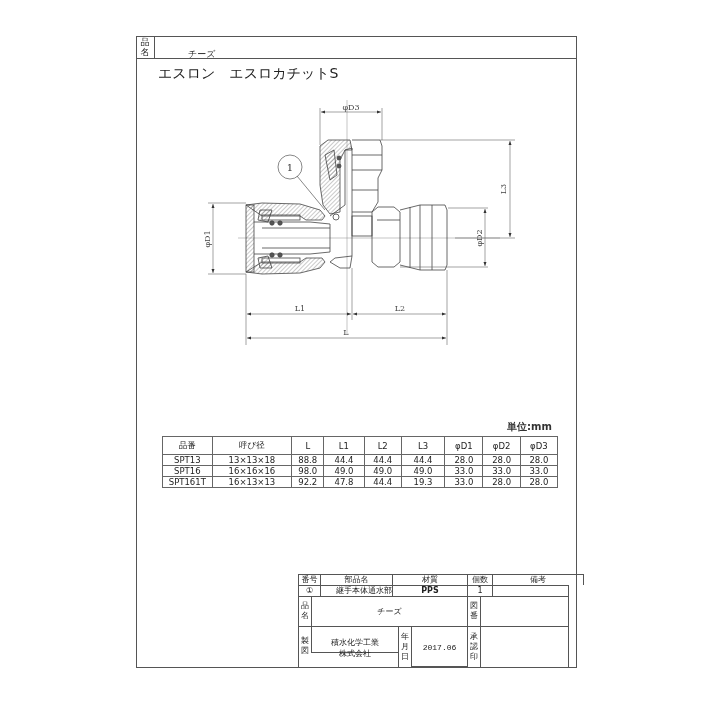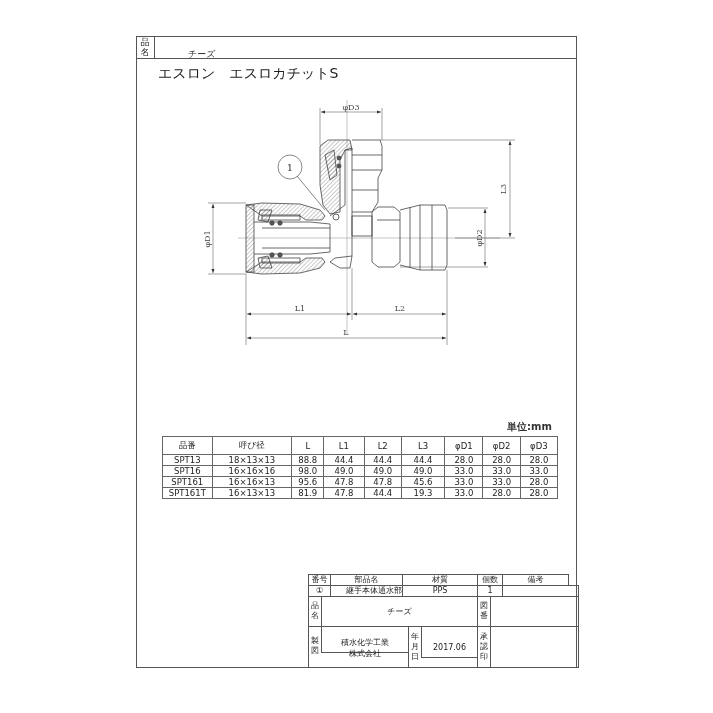--- a/index.html
+++ b/index.html
@@ -14,21 +14,21 @@
   .hdr .t1 { position:absolute; left:22px; top:1px; font-size:14px;margin-top:28px; }
   .hdr .t2 { position:absolute; left:52px; top:12px; font-size:9px; }
   svg.draw { position:absolute; left:0; top:0; }
   .unit { position:absolute; left:507px; top:420px; font-size:10px; color:#333;font-weight:bold; }
   table.spec { position:absolute; left:162px; top:429px; width:396px;
                border-collapse:collapse; font-size:8.5px;margin-top:7px; }
   table.spec th, table.spec td { border:1px solid #666; text-align:center; padding:0;
                font-weight:normal; }
   table.spec th { height:17px; font-size:8.5px; }
   table.spec td { height:10px; line-height:10px; }
-  .tb { position:absolute; left:308px; top:574px; width:271px; height:94px; font-size:8px; }
+  .tb { position:absolute; left:298px; top:574px; width:271px; height:94px; font-size:8px; }
   .tb .cell { position:absolute; border-left:1px solid #555; border-top:1px solid #555;
               box-sizing:border-box; text-align:center; }
   .vert { line-height:10px; }
 </style>
 </head>
 <body>
 
 <div class="frame"></div>
 
 <div class="hdr">
@@ -169,86 +169,75 @@
       <th>L2</th>
       <th>L3</th>
       <th>φD1</th>
       <th>φD2</th>
       <th>φD3</th>
     </tr>
   </thead>
   <tbody>
     <tr>
       <td>SPT13</td>
-      <td>18×13×13</td>
+      <td>13×13×18</td>
       <td>88.8</td>
       <td>44.4</td>
       <td>44.4</td>
       <td>44.4</td>
       <td>28.0</td>
       <td>28.0</td>
       <td>28.0</td>
     </tr>
     <tr>
       <td>SPT16</td>
       <td>16×16×16</td>
       <td>98.0</td>
       <td>49.0</td>
       <td>49.0</td>
       <td>49.0</td>
       <td>33.0</td>
       <td>33.0</td>
       <td>33.0</td>
     </tr>
     <tr>
-      <td>SPT161</td>
-      <td>16×16×13</td>
-      <td>95.6</td>
-      <td>47.8</td>
-      <td>47.8</td>
-      <td>45.6</td>
-      <td>33.0</td>
-      <td>33.0</td>
-      <td>28.0</td>
-    </tr>
-    <tr>
       <td>SPT161T</td>
       <td>16×13×13</td>
-      <td>81.9</td>
+      <td>92.2</td>
       <td>47.8</td>
       <td>44.4</td>
       <td>19.3</td>
       <td>33.0</td>
       <td>28.0</td>
       <td>28.0</td>
     </tr>
   </tbody>
 </table>
 
 <div class="tb">
 
   <div class="cell" style="left:0;top:0;width:22px;height:11px;line-height:10px;">番号</div>
   <div class="cell" style="left:22px;top:0;width:72px;height:11px;line-height:10px;">部品名</div>
   <div class="cell" style="left:94px;top:0;width:75px;height:11px;line-height:10px;">材質</div>
   <div class="cell" style="left:169px;top:0;width:25px;height:11px;line-height:10px;">個数</div>
-  <div class="cell" style="left:194px;top:0;width:67px;height:11px;line-height:10px;border-right:1px solid #555;">備考</div>
+  <div class="cell" style="left:194px;top:0;width:92px;height:11px;line-height:10px;border-right:1px solid #555;">備考</div>
 
   <div class="cell" style="left:0;top:11px;width:22px;height:11px;line-height:10px;">①</div>
   <div class="cell" style="left:22px;top:11px;width:72px;height:11px;line-height:10px;text-align:right;">継手本体通水部</div>
-  <div class="cell" style="left:94px;top:11px;width:75px;height:11px;line-height:10px;">PPS</div>
+  <div class="cell" style="left:94px;top:11px;width:75px;height:11px;line-height:10px;font-weight:bold;">PPS</div>
   <div class="cell" style="left:169px;top:11px;width:25px;height:11px;line-height:10px;">1</div>
   <div class="cell" style="left:194px;top:11px;width:77px;height:11px;line-height:10px;border-right:1px solid #555;"></div>
 
   <div class="cell vert" style="left:0;top:22px;width:13px;height:30px;padding-top:4px;">品<br>名</div>
   <div class="cell" style="left:13px;top:22px;width:156px;height:30px;line-height:29px;">チーズ</div>
   <div class="cell vert" style="left:169px;top:22px;width:13px;height:30px;padding-top:4px;">図<br>番</div>
   <div class="cell" style="left:182px;top:22px;width:89px;height:30px;border-right:1px solid #555;"></div>
 
   <div class="cell vert" style="left:0;top:52px;width:13px;height:42px;padding-top:9px;border-bottom:1px solid #555;">製<br>図</div>
   <div class="cell" style="left:13px;top:52px;width:87px;height:27px;padding-top:10px;line-height:11px;border-bottom:1px solid #555;">
     <div>積水化学工業</div>
     <div>株式会社</div>
   </div>
   <div class="cell vert" style="left:100px;top:52px;width:13px;height:42px;padding-top:5px;border-bottom:1px solid #555;">年<br>月<br>日</div>
-  <div class="cell" style="left:113px;top:52px;width:56px;height:32px;line-height:41px;border-bottom:1px solid #555;">2017.06</div>
+  <div class="cell" style="left:113px;top:52px;width:56px;height:41px;line-height:41px;border-bottom:1px solid #555;font-family:Liberation Mono, monospace;">2017.06</div>
   <div class="cell vert" style="left:169px;top:52px;width:13px;height:42px;padding-top:5px;border-bottom:1px solid #555;">承<br>認<br>印</div>
   <div class="cell" style="left:182px;top:52px;width:89px;height:42px;border-right:1px solid #555;border-bottom:1px solid #555;"></div>
 </div>
 
 </body></html>

